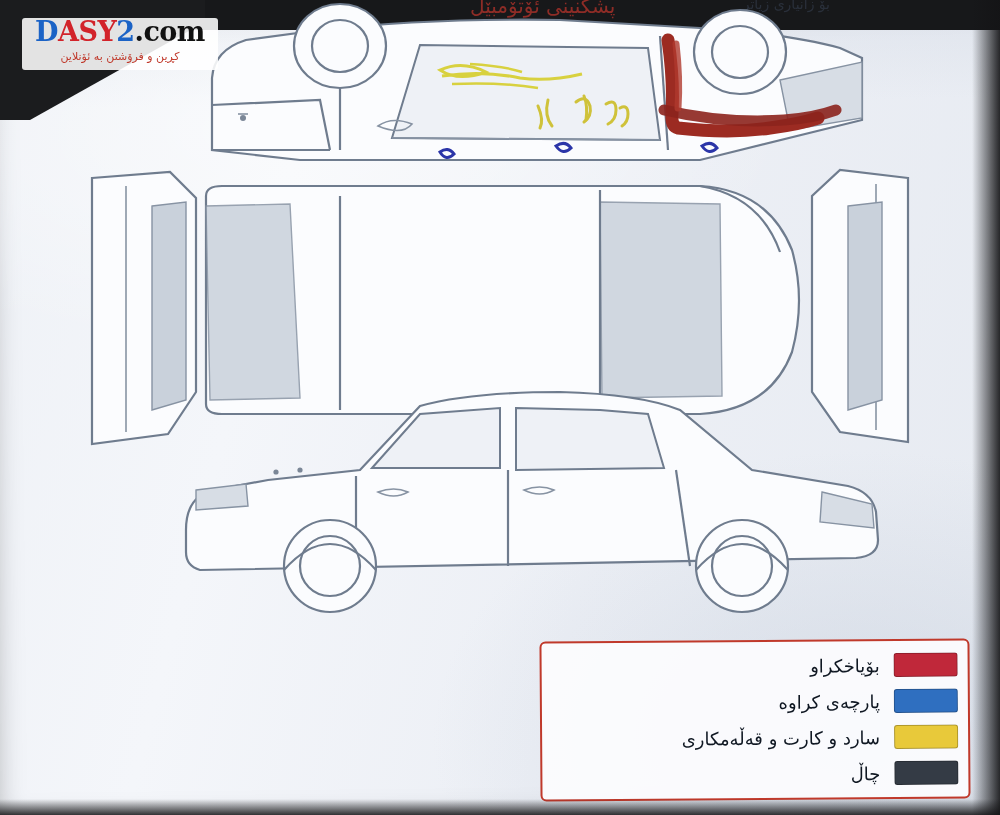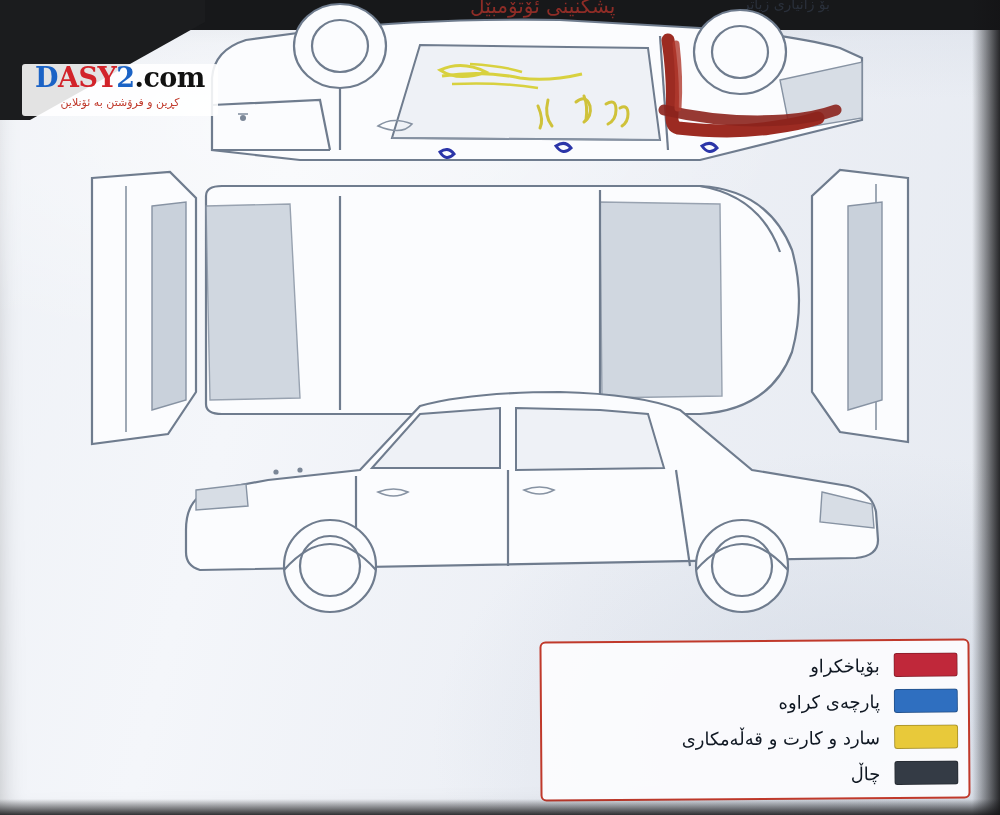--- a/index.html
+++ b/index.html
@@ -80,21 +80,20 @@
   #watermark {
     position: absolute;
     left: 22px;
     top: 18px;
     width: 180px;
     padding: 0 8px 8px 8px;
     background: rgba(255,255,255,0.88);
     border-radius: 3px;
     text-align: center;
     line-height: 1;
-    margin-top: 46px;
   }
   #watermark .logo-text {
     font-family: "DejaVu Serif", serif;
     font-weight: bold;
     font-size: 27px;
     letter-spacing: -0.5px;
     white-space: nowrap;
   }
   #watermark .logo-text .c1 { color: #1b63c6; }
   #watermark .logo-text .c2 { color: #d2232a; }

